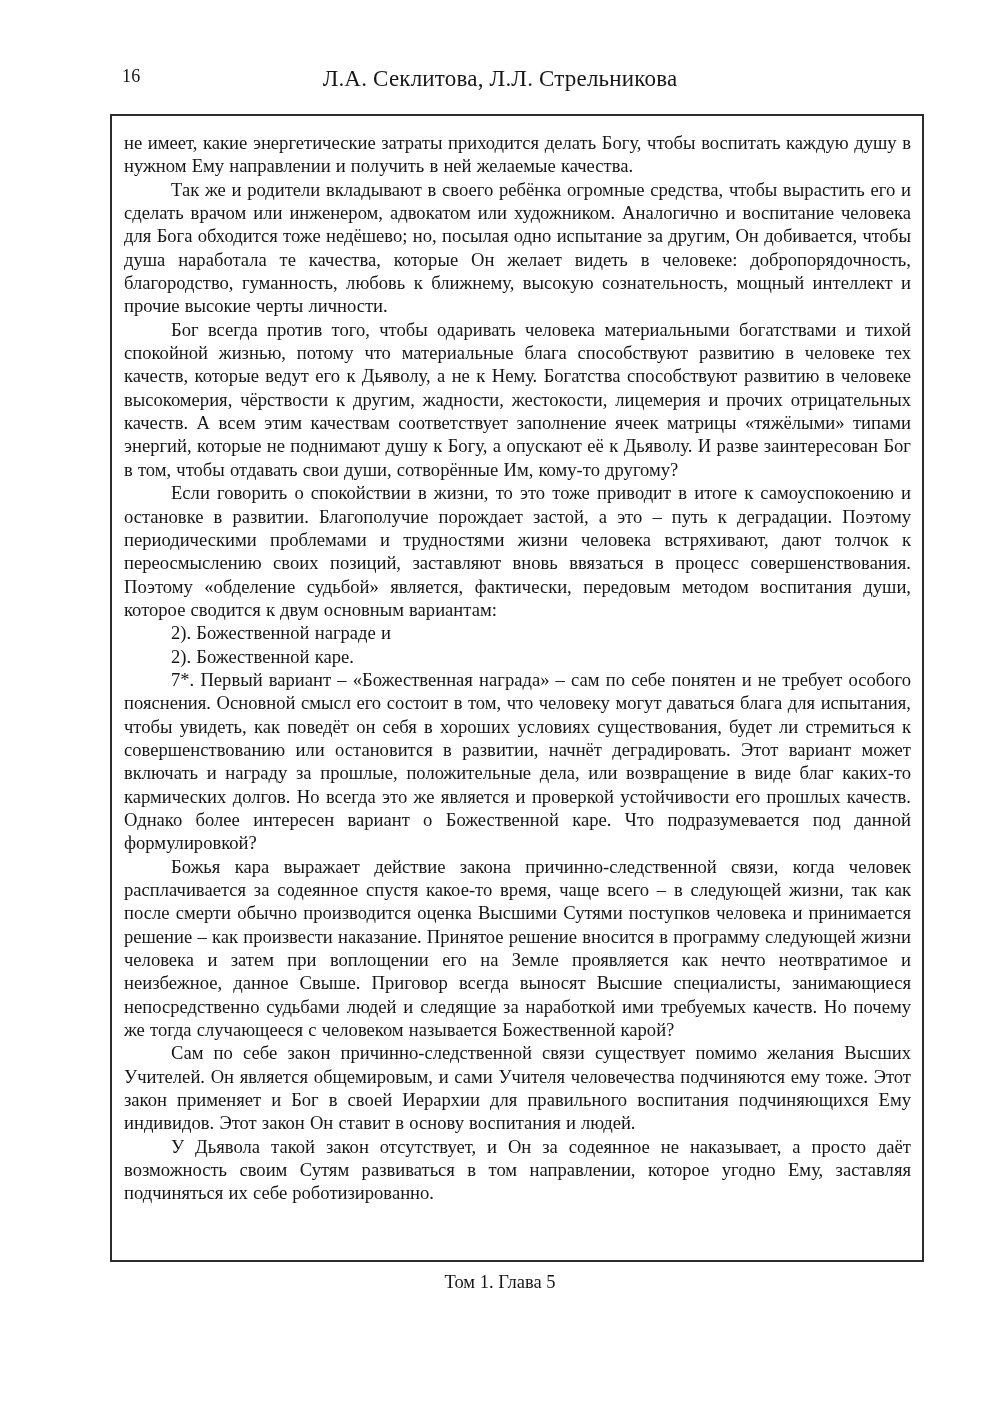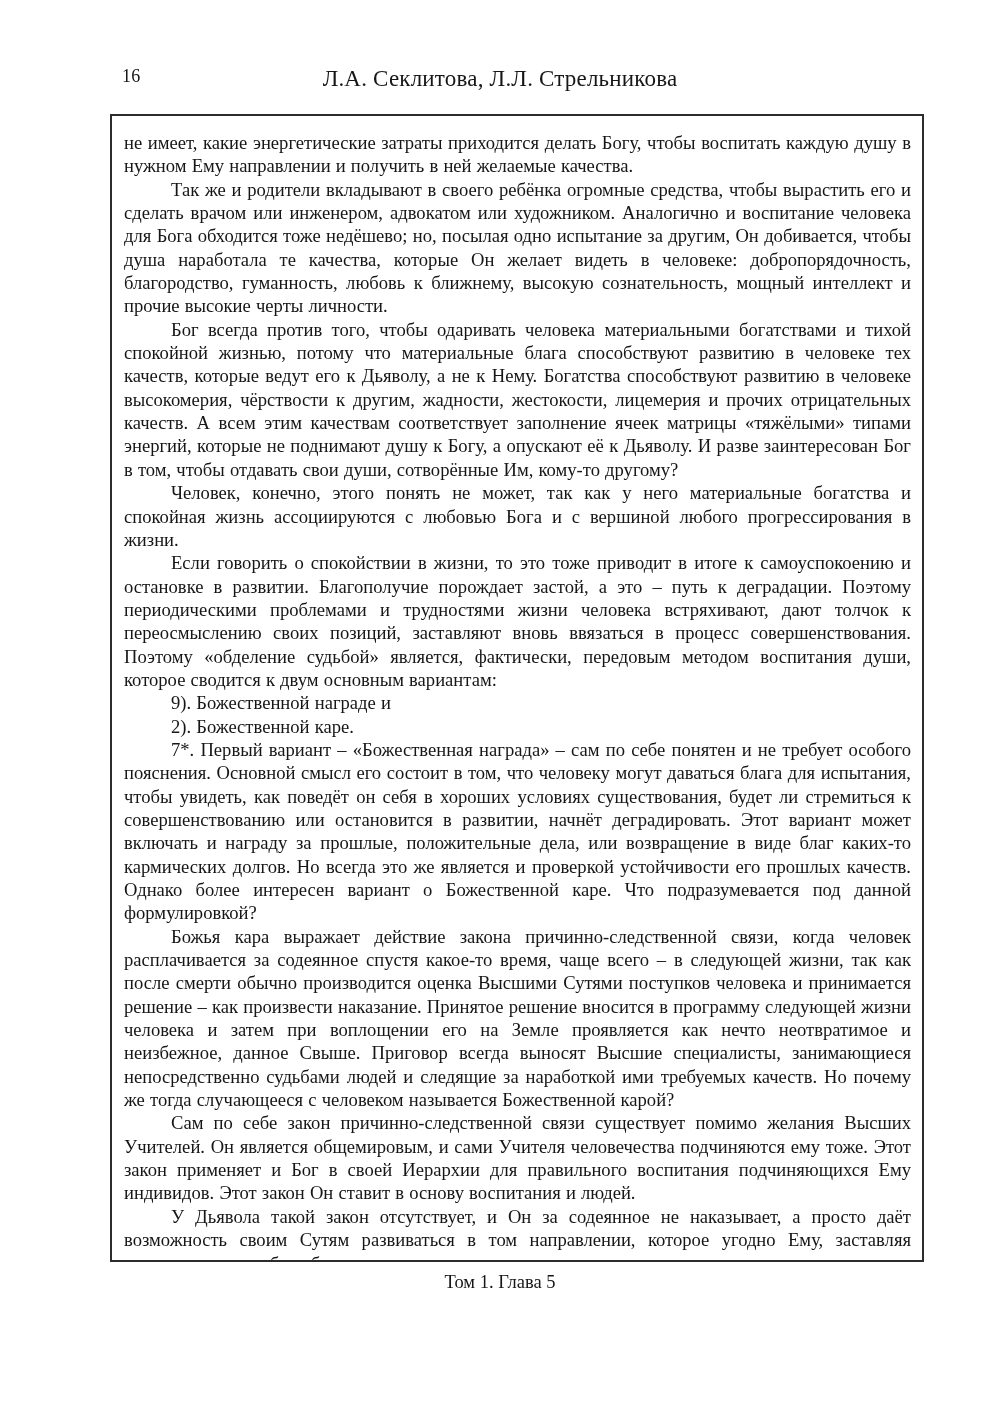--- a/index.html
+++ b/index.html
@@ -83,23 +83,22 @@
 
   <div class="running-head">
     <div class="page-number">16</div>
     <div class="header-title">Л.А. Секлитова, Л.Л. Стрельникова</div>
   </div>
 
   <div class="text-frame" id="paragraphs">
       <div class="p continuation">не имеет, какие энергетические затраты приходится делать Богу, чтобы воспитать каждую душу в нужном Ему направлении и получить в ней желаемые качества.</div>
       <div class="p indented">Так же и родители вкладывают в своего ребёнка огромные средства, чтобы вырастить его и сделать врачом или инженером, адвокатом или художником. Аналогично и воспитание человека для Бога обходится тоже недёшево; но, посылая одно испытание за другим, Он добивается, чтобы душа наработала те качества, которые Он желает видеть в человеке: добропорядочность, благородство, гуманность, любовь к ближнему, высокую сознательность, мощный интеллект и прочие высокие черты личности.</div>
       <div class="p indented">Бог всегда против того, чтобы одаривать человека материальными богатствами и тихой спокойной жизнью, потому что материальные блага способствуют развитию в человеке тех качеств, которые ведут его к Дьяволу, а не к Нему. Богатства способствуют развитию в человеке высокомерия, чёрствости к другим, жадности, жестокости, лицемерия и прочих отрицательных качеств. А всем этим качествам соответствует заполнение ячеек матрицы «тяжёлыми» типами энергий, которые не поднимают душу к Богу, а опускают её к Дьяволу. И разве заинтересован Бог в том, чтобы отдавать свои души, сотворённые Им, кому-то другому?</div>
-      <div class="p indented">Человек, конечно, этого понять не может, так как у него материальные богатства и спокойная жизнь ассоциируются с любовью Бога и с вершиной любого прогрессирования в жизни.</div>
       <div class="p indented">Если говорить о спокойствии в жизни, то это тоже приводит в итоге к самоуспокоению и остановке в развитии. Благополучие порождает застой, а это – путь к деградации. Поэтому периодическими проблемами и трудностями жизни человека встряхивают, дают толчок к переосмыслению своих позиций, заставляют вновь ввязаться в процесс совершенствования. Поэтому «обделение судьбой» является, фактически, передовым методом воспитания души, которое сводится к двум основным вариантам:</div>
-      <div class="p list-item">9).  Божественной награде и</div>
+      <div class="p list-item">2).  Божественной награде и</div>
       <div class="p list-item">2).  Божественной каре.</div>
       <div class="p indented">7*.  Первый вариант – «Божественная награда» – сам по себе понятен и не требует особого пояснения. Основной смысл его состоит в том, что человеку могут даваться блага для испытания, чтобы увидеть, как поведёт он себя в хороших условиях существования, будет ли стремиться к совершенствованию или остановится в развитии, начнёт деградировать. Этот вариант может включать и награду за прошлые, положительные дела, или возвращение в виде благ каких-то кармических долгов. Но всегда это же является и проверкой устойчивости его прошлых качеств. Однако более интересен вариант о Божественной каре. Что подразумевается под данной формулировкой?</div>
       <div class="p indented">Божья кара выражает действие закона причинно-следственной связи, когда человек расплачивается за содеянное спустя какое-то время, чаще всего – в следующей жизни, так как после смерти обычно производится оценка Высшими Сутями поступков человека и принимается решение – как произвести наказание. Принятое решение вносится в программу следующей жизни человека и затем при воплощении его на Земле проявляется как нечто неотвратимое и неизбежное, данное Свыше. Приговор всегда выносят Высшие специалисты, занимающиеся непосредственно судьбами людей и следящие за наработкой ими требуемых качеств. Но почему же тогда случающееся с человеком называется Божественной карой?</div>
       <div class="p indented">Сам по себе закон причинно-следственной связи существует помимо желания Высших Учителей. Он является общемировым, и сами Учителя человечества подчиняются ему тоже. Этот закон применяет и Бог в своей Иерархии для правильного воспитания подчиняющихся Ему индивидов. Этот закон Он ставит в основу воспитания и людей.</div>
       <div class="p indented">У Дьявола такой закон отсутствует, и Он за содеянное не наказывает, а просто даёт возможность своим Сутям развиваться в том направлении, которое угодно Ему, заставляя подчиняться их себе роботизированно.</div>
     </div>
 
   <div class="footer">Том 1. Глава 5</div>
 
 </div>

